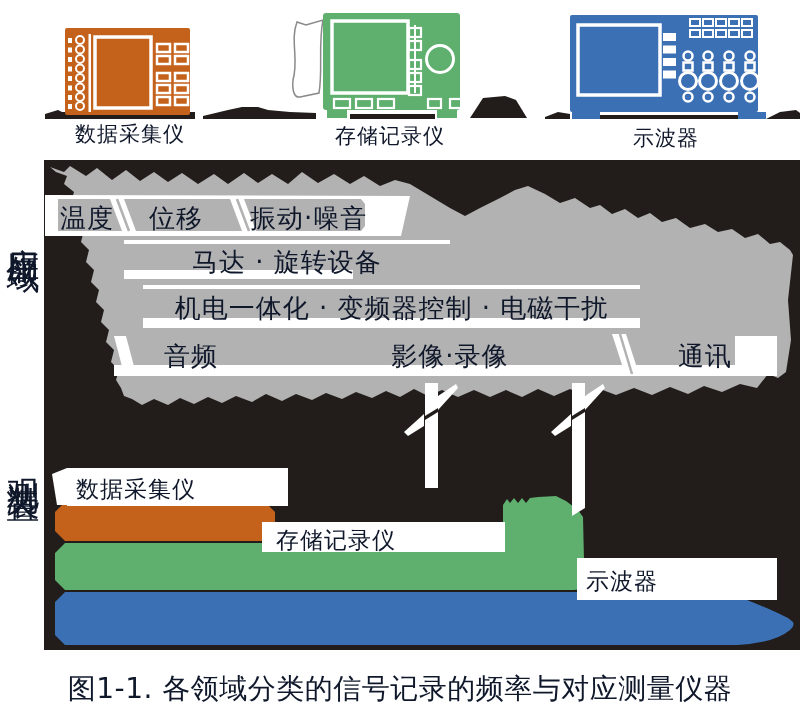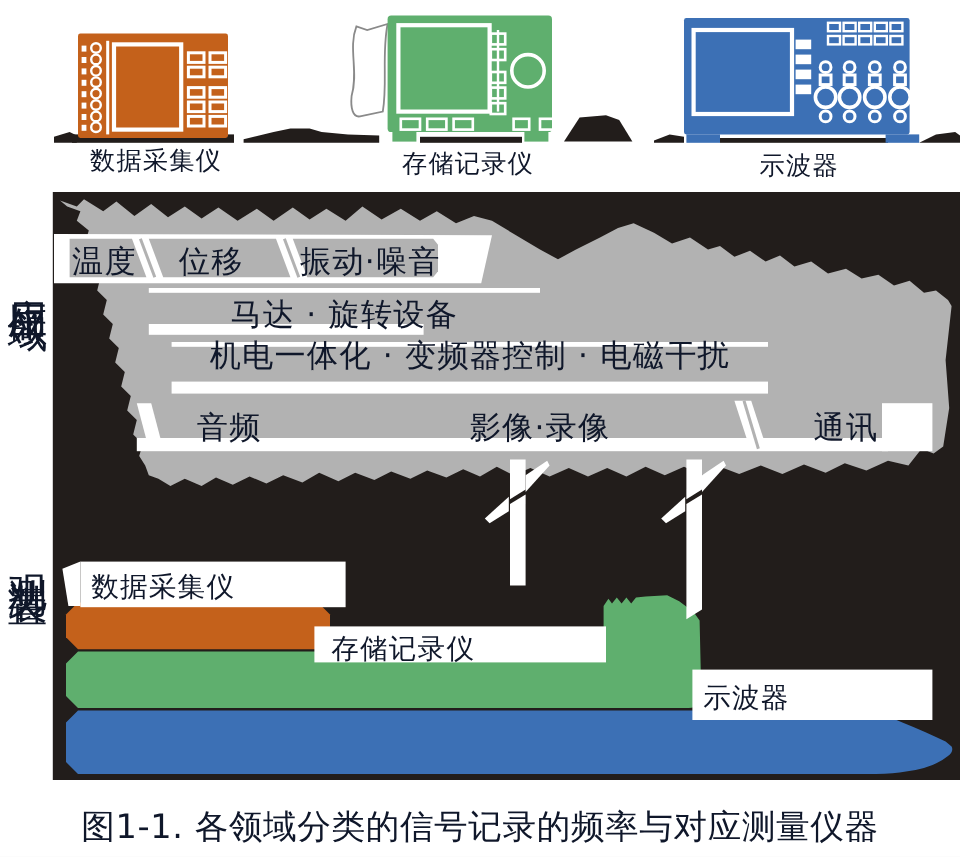--- a/index.html
+++ b/index.html
@@ -221,21 +221,21 @@
   <div class="txt icon-label" style="left:606px;top:124px;width:120px;">示波器</div>
 
   <div class="txt side-label" style="left:4px;top:222px;height:156px;">应用领域</div>
   <div class="txt side-label" style="left:4px;top:452px;height:166px;">观测装置</div>
 
   <div class="txt row-txt" style="left:58px;top:201px;width:58px;text-align:center;">温度</div>
   <div class="txt row-txt" style="left:136px;top:201px;width:80px;text-align:center;">位移</div>
   <div class="txt row-txt" style="left:250px;top:201px;width:112px;text-align:center;">振动·噪音</div>
 
   <div class="txt row-txt" style="left:148px;top:245px;margin-left:44px;">马达 · 旋转设备</div>
-  <div class="txt row-txt" style="left:143px;top:279px;width:497px;text-align:center;">机电一体化 · 变频器控制 · 电磁干扰</div>
+  <div class="txt row-txt" style="left:143px;top:291px;width:497px;text-align:center;">机电一体化 · 变频器控制 · 电磁干扰</div>
 
   <div class="txt row-txt" style="left:164px;top:339px;">音频</div>
   <div class="txt row-txt" style="left:380px;top:339px;width:140px;text-align:center;">影像·录像</div>
   <div class="txt row-txt" style="left:648px;top:339px;width:84px;text-align:right;">通讯</div>
 
   <div class="txt bar-label" style="left:76px;top:474px;">数据采集仪</div>
   <div class="txt bar-label" style="left:276px;top:525px;">存储记录仪</div>
   <div class="txt bar-label" style="left:586px;top:566px;">示波器</div>
 
   <div class="txt caption" style="left:0px;top:670px;">图1-1. 各领域分类的信号记录的频率与对应测量仪器</div>

